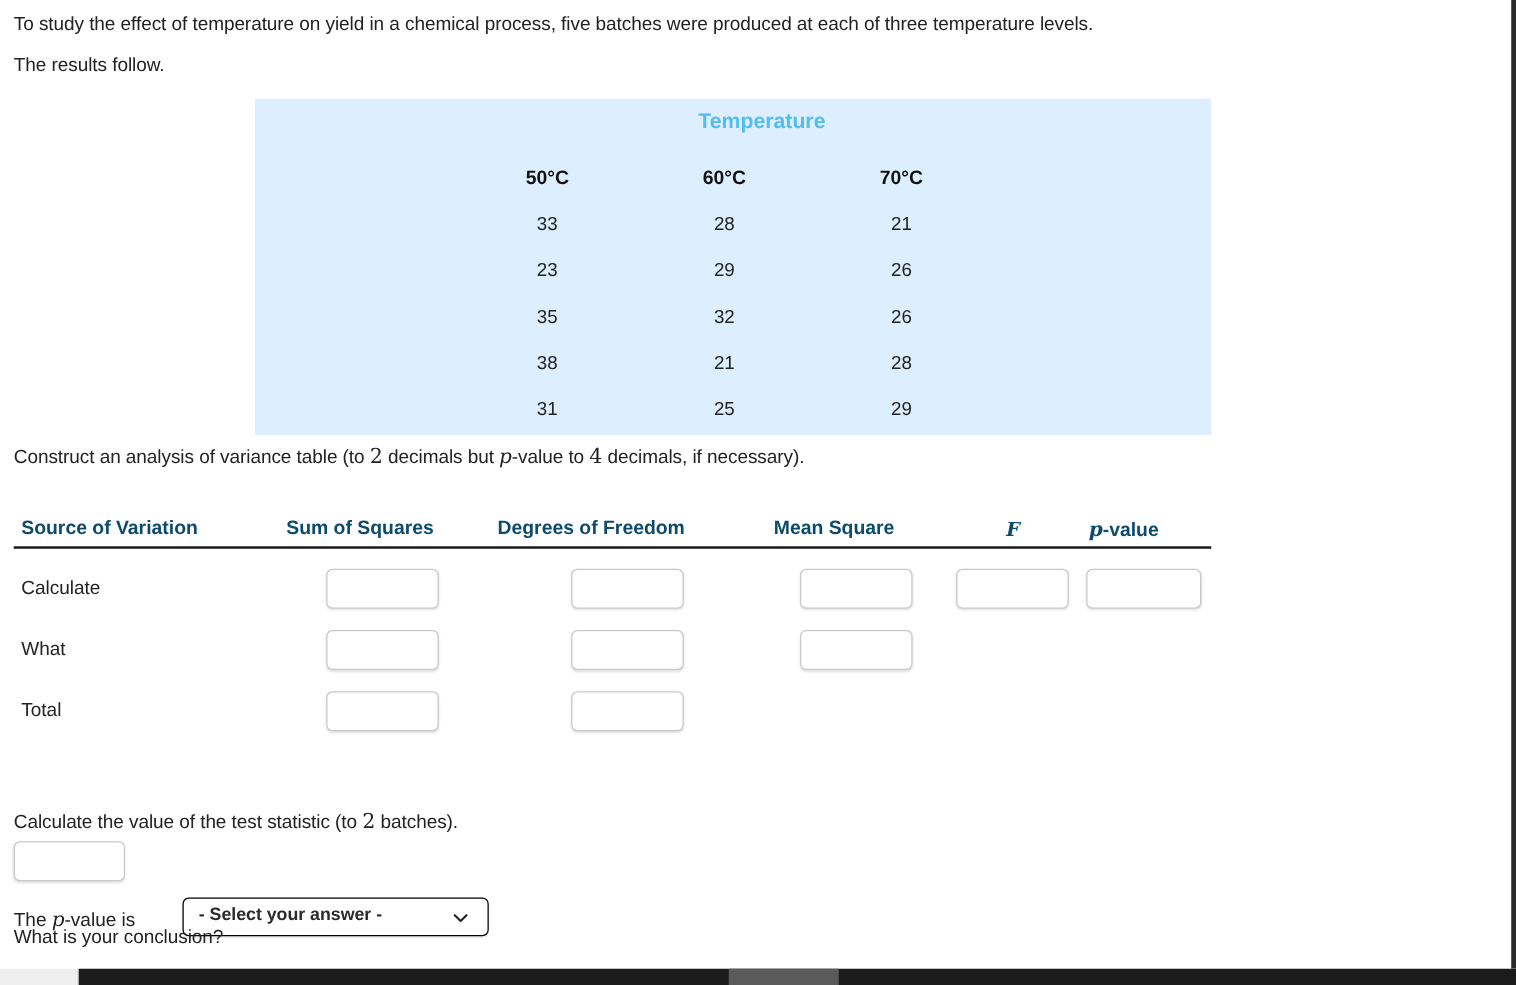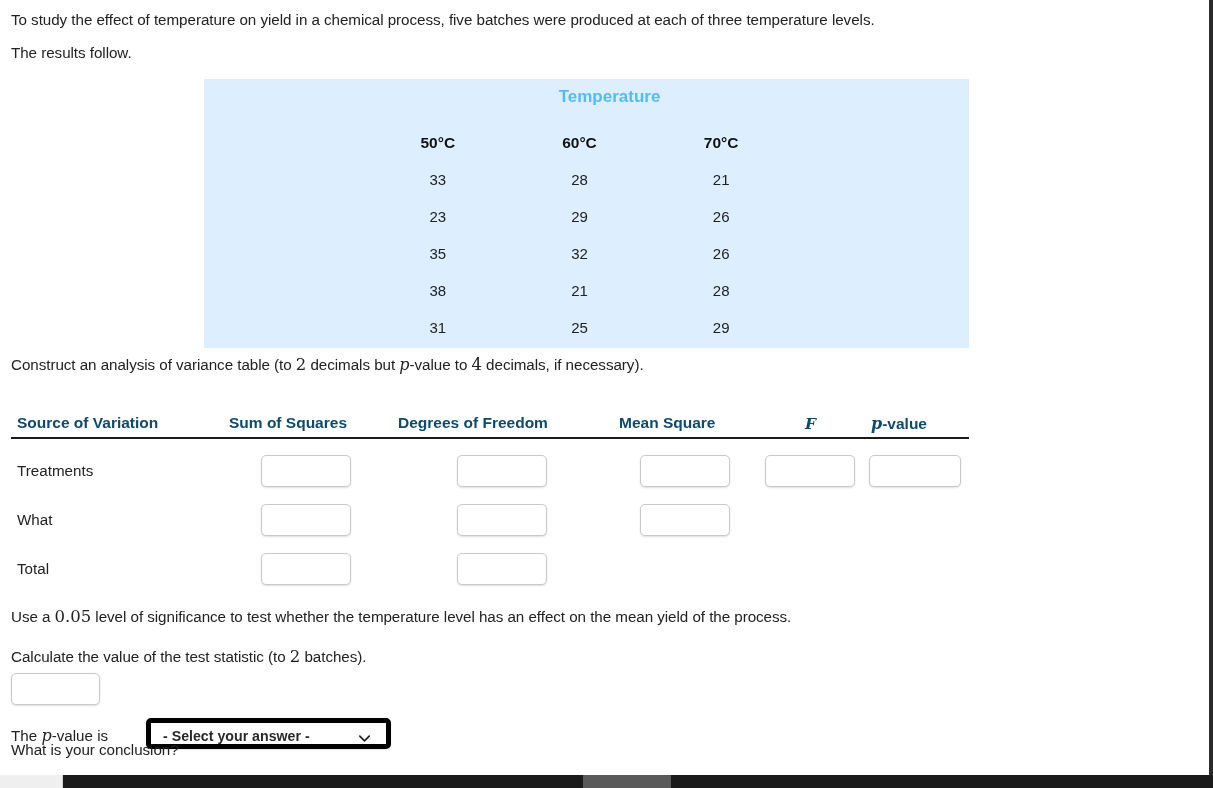--- a/index.html
+++ b/index.html
@@ -176,21 +176,21 @@
     color: #222222;
     white-space: nowrap;
   }
   #pvalue-select {
     position: absolute;
     left: 135px;
     top: -2px;
     width: 245px;
     height: 31px;
     background: #ffffff;
-    border: 5px solid #000000;
+    border: 1px solid #000000;
     border-radius: 5px;
     box-shadow: 0 1px 2px rgba(0,0,0,0.10);
     cursor: pointer;
   }
   #pvalue-select-text {
     position: absolute;
     left: 12px;
     top: 5px;
     font-size: 14.2px;
     font-weight: bold;
@@ -296,42 +296,41 @@
       <span class="hcell" style="left:218px;">Sum of Squares</span>
       <span class="hcell" style="left:387px;">Degrees of Freedom</span>
       <span class="hcell" style="left:608px;">Mean Square</span>
       <span class="hcell mathvar" style="left:794px; font-weight:bold;">F</span>
       <span class="hcell" style="left:860px;"><span class="mathvar" style="font-weight:bold;">p</span><span>-value</span></span>
     </div>
   </div>
   <div id="anova-rule"></div>
 
   <div class="anova-row" style="top:452px; width:960px;">
-    <span class="row-label">Treatments</span>
+    <span class="row-label">Calculate</span>
   </div>
   <input class="answer-box" style="left: 261px; top: 455px; width: 90px;" value="">
   <input class="answer-box" style="left: 457px; top: 455px; width: 90px;" value="">
   <input class="answer-box" style="left: 640px; top: 455px; width: 90px;" value="">
   <input class="answer-box" style="left: 765px; top: 455px; width: 90px;" value="">
   <input class="answer-box" style="left: 869px; top: 455px; width: 92px;" value="">
 
   <div class="anova-row" style="top:501px; width:960px;">
     <span class="row-label">What</span>
   </div>
   <input class="answer-box" style="left: 261px; top: 504px; width: 90px;" value="">
   <input class="answer-box" style="left: 457px; top: 504px; width: 90px;" value="">
   <input class="answer-box" style="left: 640px; top: 504px; width: 90px;" value="">
 
   <div class="anova-row" style="top:550px; width:960px;">
     <span class="row-label">Total</span>
   </div>
   <input class="answer-box" style="left: 261px; top: 553px; width: 90px;" value="">
   <input class="answer-box" style="left: 457px; top: 553px; width: 90px;" value="">
 
-  <div class="prose" id="significance-line"><span>Use a </span><span class="mathnum">0.05</span><span> level of significance to test whether the temperature level has an effect on the mean yield of the process.</span></div>
 
   <div class="prose" id="calculate-line"><span>Calculate the value of the test statistic (to </span><span class="mathnum">2</span><span> batches).</span></div>
 
   <input class="answer-box" style="left: 11px; top: 673px; width: 89px;" value="">
 
   <div id="pvalue-row">
     <span id="pvalue-label"><span>The </span><span class="mathvar">p</span><span>-value is</span></span>
     <div id="pvalue-select">
       <span id="pvalue-select-text">- Select your answer -</span>
       <span id="pvalue-chevron">

